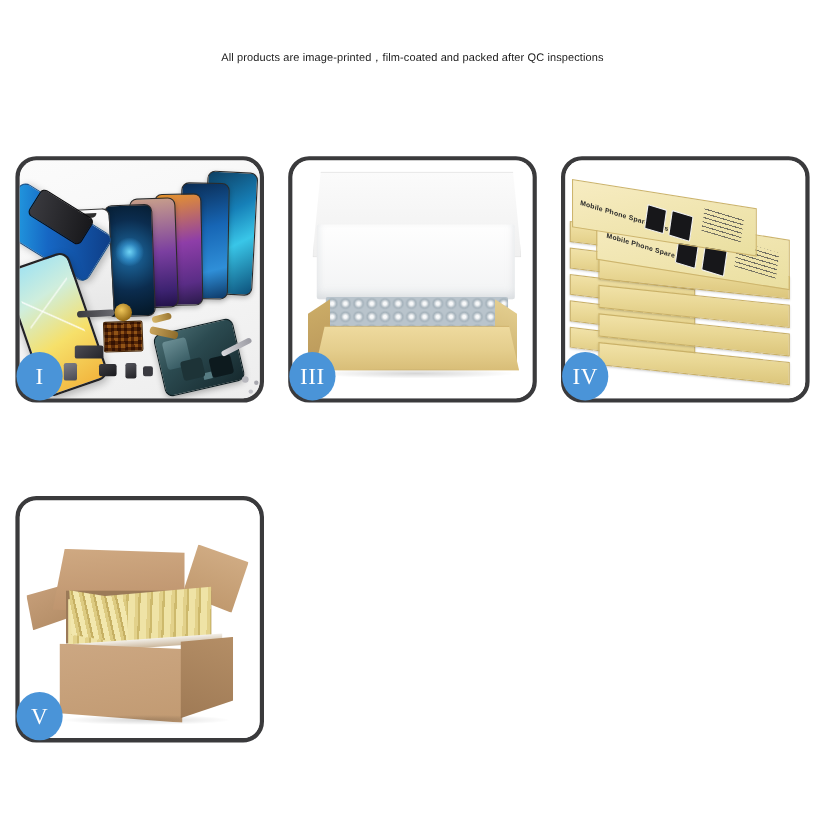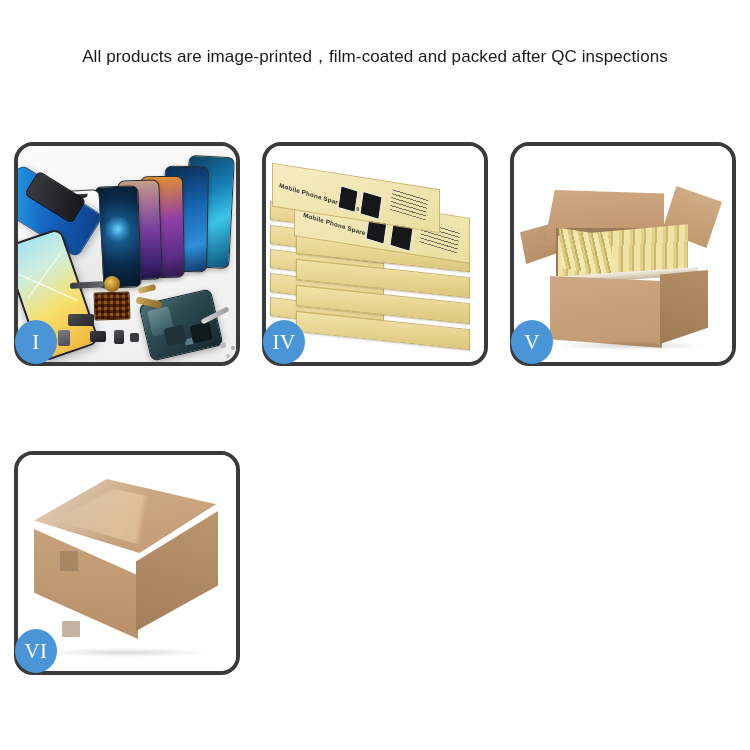--- a/index.html
+++ b/index.html
@@ -23,21 +23,21 @@
   .title {
     font-size: 32px;
     font-weight: 500;
     letter-spacing: 2.0px;
     color: #111111;
     white-space: nowrap;
     line-height: 1.05;
   }
   .subtitle {
     margin-top: 11px;
-    font-size: 17px;
+    font-size: 10px;
     font-weight: 400;
     color: #1a1a1a;
     letter-spacing: 0.1px;
     white-space: nowrap;
   }
 
   
   .grid {
     position: absolute;
     left: 14px;
@@ -401,20 +401,32 @@
       <div class="part btn1"></div>
       <div class="part btn2"></div>
       <div class="part tray"></div>
       <div class="part tool"></div>
       <div class="part screws"></div>
     </div>
     <div class="badge">I</div>
   </div>
 
 
+  <div class="panel">
+    <div class="panel-inner p3">
+      <div class="m3-lidback"></div>
+      <div class="m3-foam"></div>
+      <div class="m3-bubble"></div>
+      <div class="m3-left"></div>
+      <div class="m3-right"></div>
+      <div class="m3-front"></div>
+      <div class="m3-shadow"></div>
+    </div>
+    <div class="badge">III</div>
+  </div>
 
   <div class="panel">
     <div class="panel-inner p4">
       <div class="stackwrap">
 
         <div class="sbox" style="left:4px;  top:62px;  width:112px; height:17px; transform:skewY(7deg);"></div>
         <div class="sbox" style="left:4px;  top:86px;  width:112px; height:17px; transform:skewY(7deg);"></div>
         <div class="sbox" style="left:4px;  top:110px; width:112px; height:17px; transform:skewY(7deg);"></div>
         <div class="sbox" style="left:4px;  top:134px; width:112px; height:17px; transform:skewY(7deg);"></div>
         <div class="sbox" style="left:4px;  top:158px; width:112px; height:17px; transform:skewY(7deg);"></div>
@@ -451,27 +463,14 @@
       <div class="c5-goods"></div>
       <div class="c5-goods2"></div>
       <div class="c5-rim"></div>
       <div class="c5-front"></div>
       <div class="c5-side"></div>
       <div class="c5-shadow"></div>
     </div>
     <div class="badge">V</div>
   </div>
 
-  <div class="panel">
-    <div class="panel-inner p6">
-      <div class="c6-top"></div>
-      <div class="c6-tape"></div>
-      <div class="c6-left"></div>
-      <div class="c6-right"></div>
-      <div class="c6-seamtab" style="left:42px; top:96px; width:18px; height:20px;"></div>
-      <div class="c6-seamtab" style="left:44px; top:166px; width:18px; height:16px;"></div>
-      <div class="c6-film"></div>
-      <div class="c6-shadow"></div>
-    </div>
-    <div class="badge">VI</div>
-  </div>
 
 </div>
 
 </body></html>

